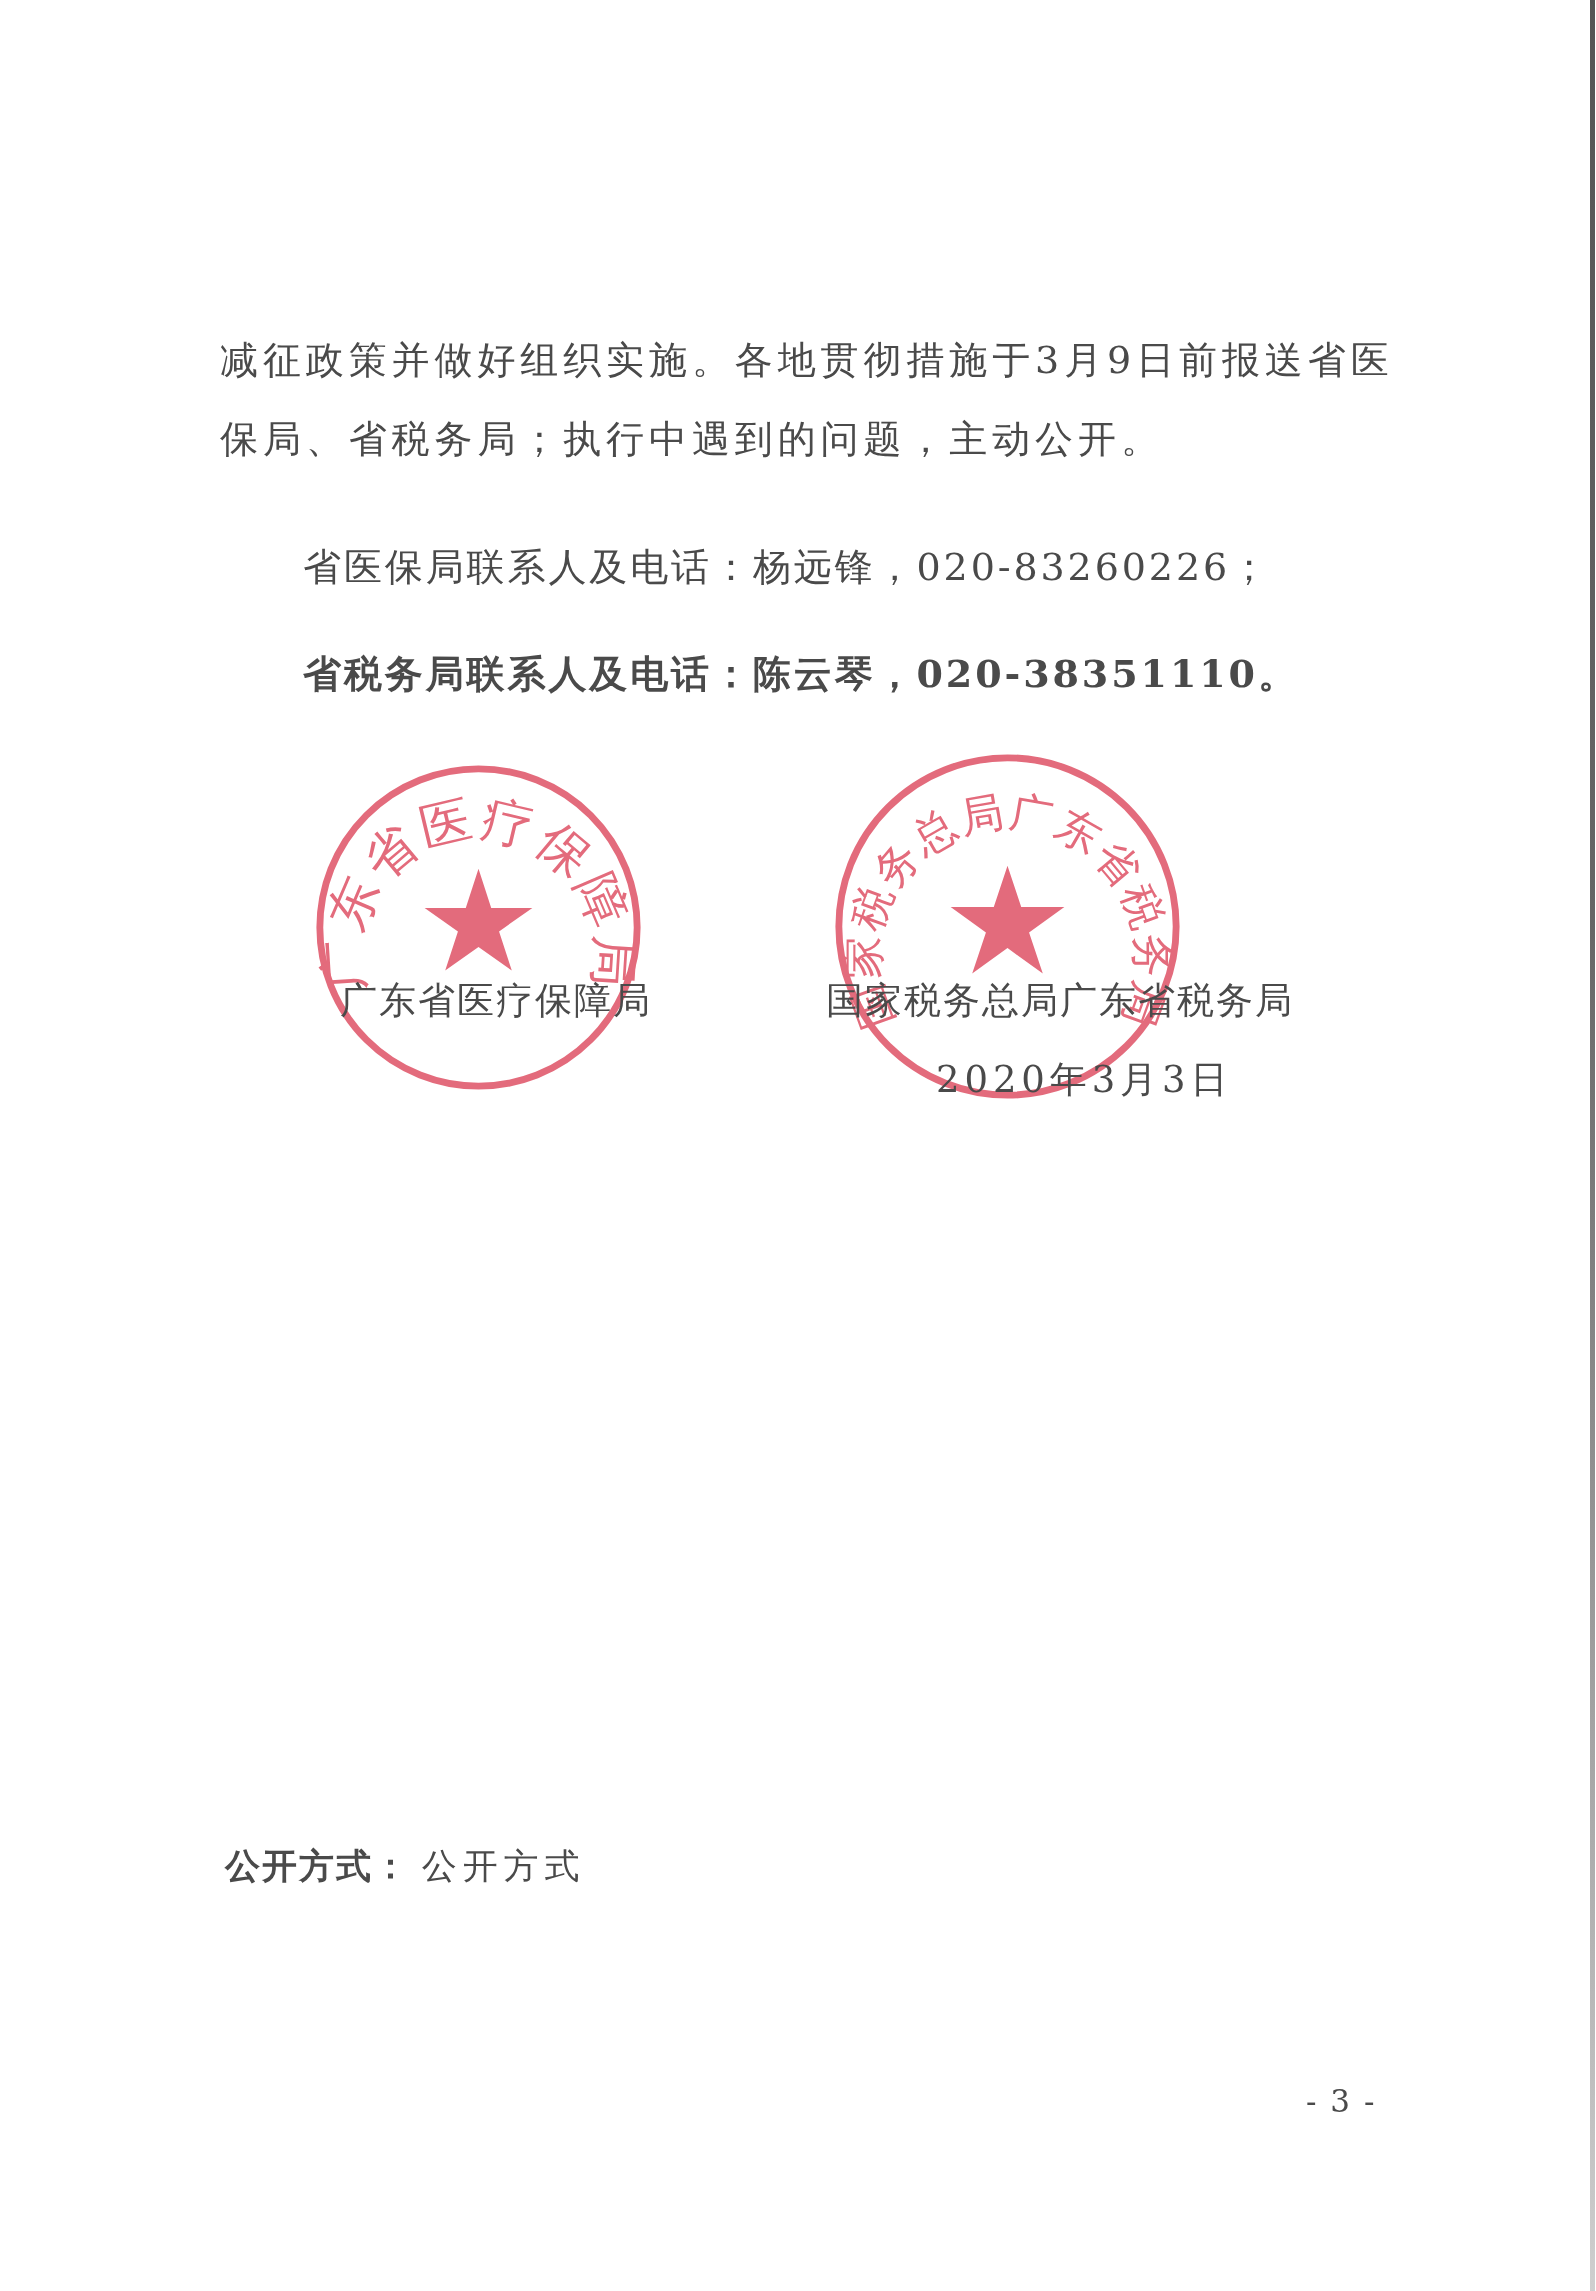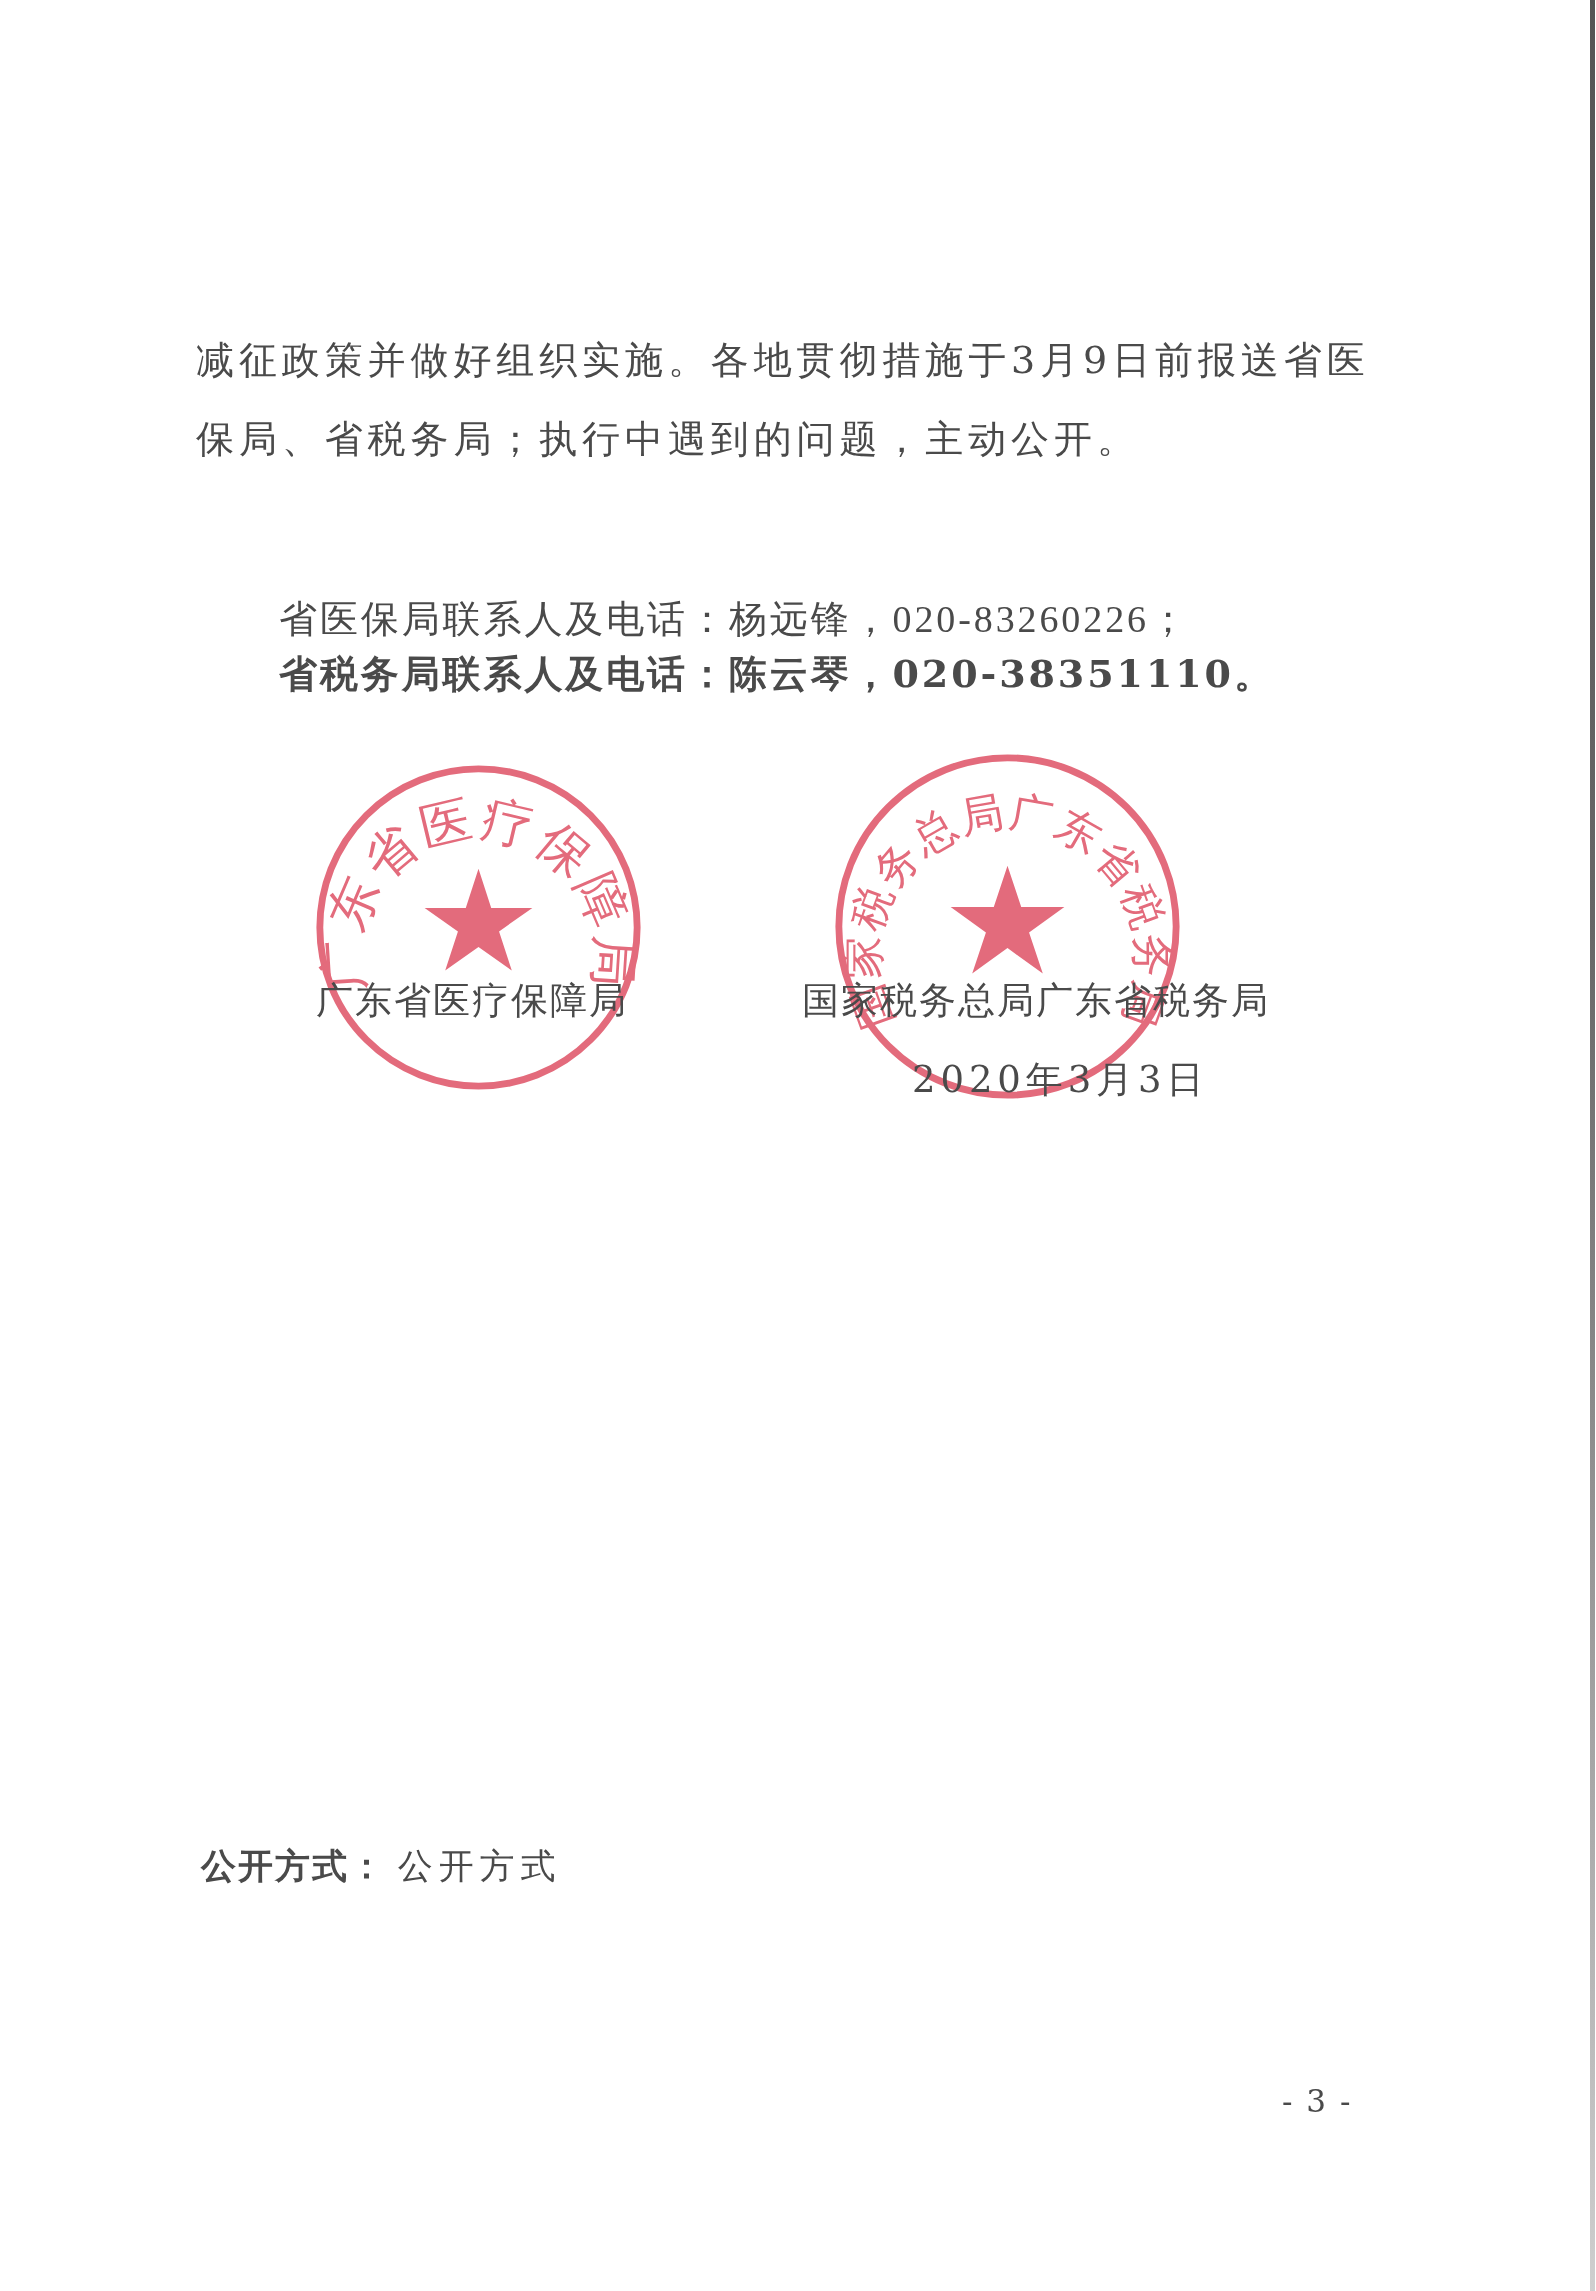--- a/index.html
+++ b/index.html
@@ -8,25 +8,25 @@
       background: #ffffff;
       font-family: "DejaVu Serif", "Liberation Serif", serif;
       color: #4a4a4a;
     }
     .page-edge {
       position: absolute; top: 0; left: 1590px; width: 4.9px; height: 2292px;
       background: linear-gradient(to bottom, #555 0%, #666 40%, #9a9a9a 70%, #cfcfcf 100%);
     }
     .line {
       position: absolute; white-space: nowrap;
-      font-size: 38px; letter-spacing: 4.9px; line-height: 1;
+      font-size: 38px; letter-spacing: 4.9px; line-height: 1; margin-left: 24px;
     }
     #p1 { left: 196px; top: 341px; }
     #p2 { left: 196px; top: 420px; }
-    #c1 { left: 279px; top: 600px; letter-spacing: 2.9px; font-family: Liberation Serif, serif; }
+    #c1 { left: 279px; top: 548px; letter-spacing: 2.9px; }
     #c2 { left: 279px; top: 655px; letter-spacing: 2.9px; font-weight: bold; }
     #sig-left { left: 316px; top: 982px; font-size: 37px; letter-spacing: 2px; z-index: 3; }
     #sig-right { left: 802px; top: 982px; font-size: 37px; letter-spacing: 2px; z-index: 3; }
     #sig-date { left: 912px; top: 1061px; font-size: 37px; z-index: 3; }
     #disclosure { left: 201px; top: 1849px; font-family: "DejaVu Sans", "Liberation Sans", sans-serif; font-size: 35px; letter-spacing: 2px; }
     #disclosure .k { font-weight: bold; font-family: Liberation Mono, monospace; }
     #disclosure .v { margin-left: 11.8px; letter-spacing: 5.9px; }
     #page-no { left: 1282px; top: 2086px; font-size: 31px; letter-spacing: 2px; }
     .seal { position: absolute; z-index: 2; opacity: 0.88; }
     #seal-left { left: 312px; top: 761px; }

